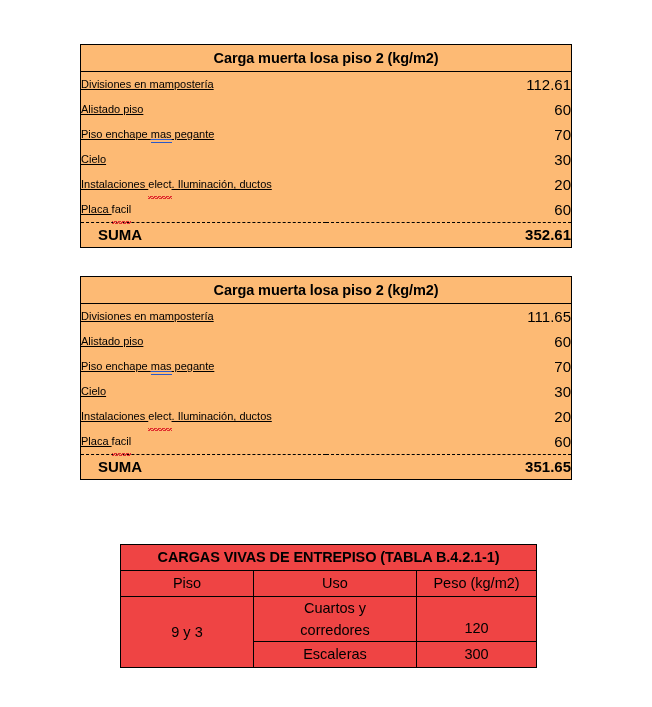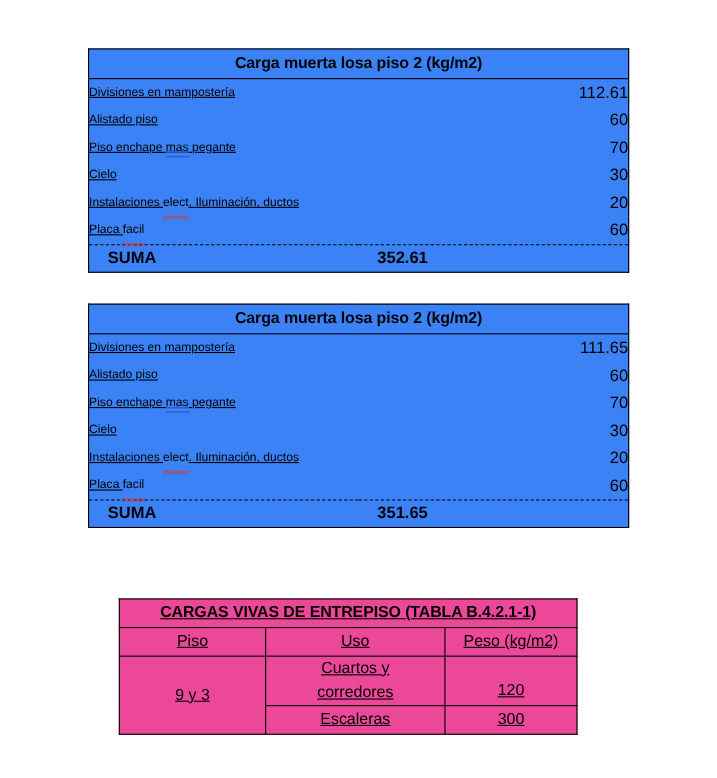--- a/index.html
+++ b/index.html
@@ -16,21 +16,21 @@
     overflow: hidden;
   }
 
   
   .load-table {
     position: absolute;
     width: 492px;
     border-collapse: collapse;
     border: 1px solid #000;
     table-layout: fixed;
-    background: #3b82f6;
+    background: #fdba74;
   }
   .load-table.t1 { left: 80px; top: 44px; }
   .load-table.t2 { left: 80px; top: 276px; }
 
   .load-table td, .load-table th {
     padding: 0;
     vertical-align: middle;
   }
 
   .lt-title {
@@ -70,20 +70,21 @@
     font-weight: bold;
     height: 24px;
     line-height: 24px;
     padding-left: 6px;
   }
   .lt-sum-value {
     font-size: 15px;
     font-weight: bold;
     height: 24px;
     line-height: 24px;
+    text-align: right;
     padding-right: 6px;
   }
 
   
   .sp-err {
     position: relative;
     display: inline-block;
   }
   .sp-err::after {
     content: "";
@@ -111,27 +112,26 @@
     left: 0;
     right: 0;
     bottom: -3px;
     height: 1px;
     background: #2a58c8;
   }
 
   
   .live-table {
     position: absolute;
-    left: 108px;
+    left: 120px;
     top: 544px;
     width: 416px;
     border-collapse: collapse;
     table-layout: fixed;
-    background: #ec4899;
-    text-decoration: underline;
+    background: #ef4444;
   }
   .live-table td {
     border: 1px solid #000;
     text-align: center;
     font-size: 14.5px;
     padding: 0;
   }
   .live-title {
     font-weight: bold;
     height: 25px;

